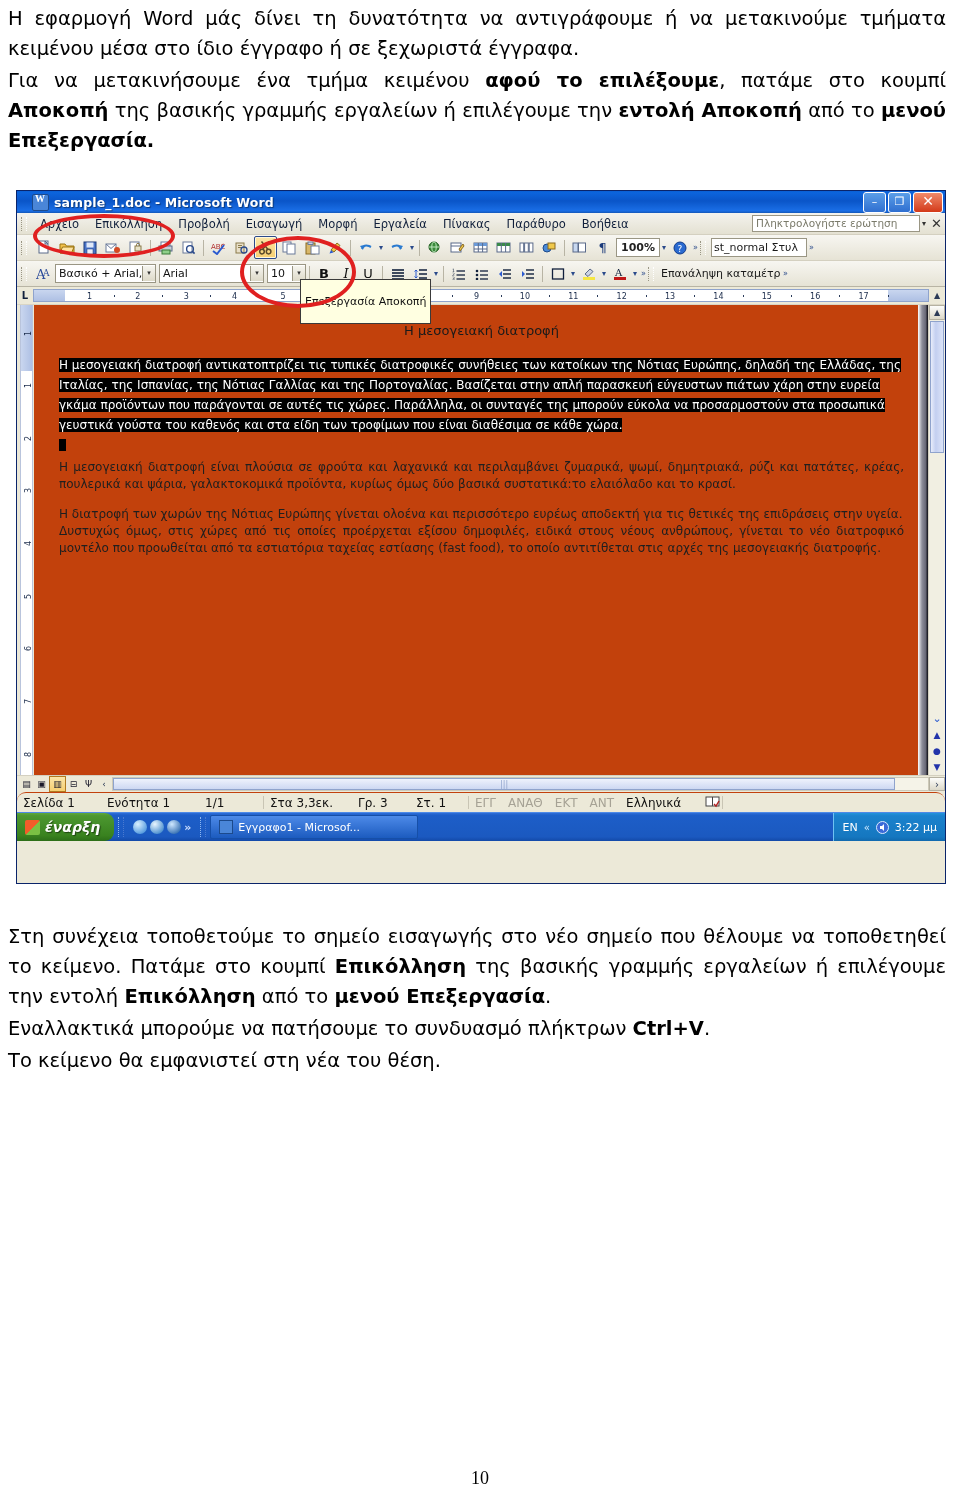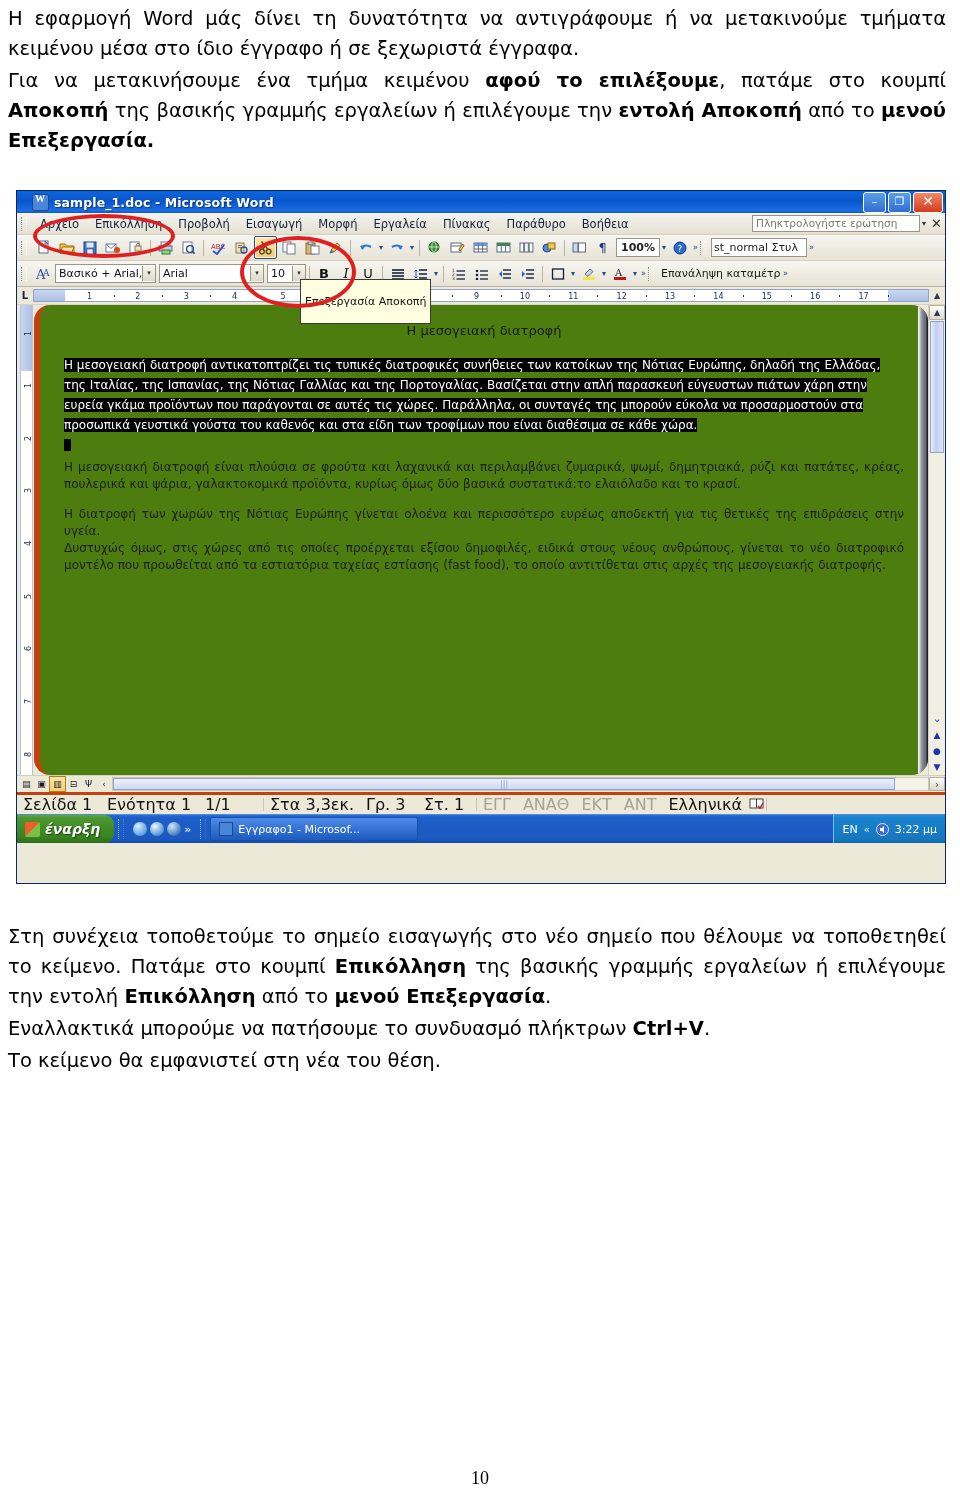--- a/index.html
+++ b/index.html
@@ -241,25 +241,24 @@
     display:flex; flex-direction:column; align-items:center;
   }
   .vtrack { position:absolute; left:3px; top:0; width:11px; bottom:0;
             background:#ffffff; border-left:1px solid #b9c4dc; border-right:1px solid #b9c4dc;}
   .vtrack .vb { position:absolute; left:0; right:0; background:linear-gradient(to right,#c9d6ef,#aec0e4);}
   .vnum { position:absolute; left:2px; font-size:8px; color:#1a2b4a; width:11px; text-align:center;
           transform:rotate(-90deg); transform-origin:center; }
 
   .page {
     flex: 1;
-    background: #4d7c0f;
+    background: #c2410c;
     position: relative;
-    border-left: 6px solid #c2410c;
+    border-left: 1px solid #c2410c;
     overflow: hidden;
-    border-radius: 16px;
   }
   .page-inner { padding: 18px 24px 0 24px; }
   .doc-title {
     text-align: center;
     font-size: 13px;
     color: #1a1a1a;
     margin-bottom: 16px;
     font-family: "DejaVu Sans", sans-serif;
   }
   .doc-p {
@@ -315,21 +314,21 @@
               background:linear-gradient(to bottom,#eef2fc,#cdd8f2); border:1px solid #8fa3cc; box-sizing:border-box;}
   .hs-thumb::after{content:"|||"; position:absolute; left:50%; top:0; transform:translateX(-50%);
                    font-size:8px; color:#8fa3cc; line-height:12px;}
   .hs-right { width:16px;height:14px; display:flex;align-items:center;justify-content:center;
               font-size:10px; color:#2b3a56; background:linear-gradient(to bottom,#fdfdfb,#dcd8c8);
               border:1px solid #b5b1a1; box-sizing:border-box;}
 
   
   .statusbar {
     height: 19px; background:#ece9d8; display:flex; align-items:center;
-    font-size:16px; color:#111; border-top:3px solid #c2410c;
+    font-size:12px; color:#111; border-top:1px solid #c2410c;border-radius:9px;
   }
   .sb { padding: 0 6px; white-space:nowrap; }
   .sb.dim { color:#a6a295; }
   .sb-sep { width:1px; height:13px; background:#c9c5b4; }
   .sb-book { width:18px; text-align:center; font-size:11px;}
 
   
   .taskbar {
     height: 28px;
     background: linear-gradient(to bottom,#2f6fd8 0%,#1d5ec8 8%,#1b59c0 85%,#1349a8 100%);

